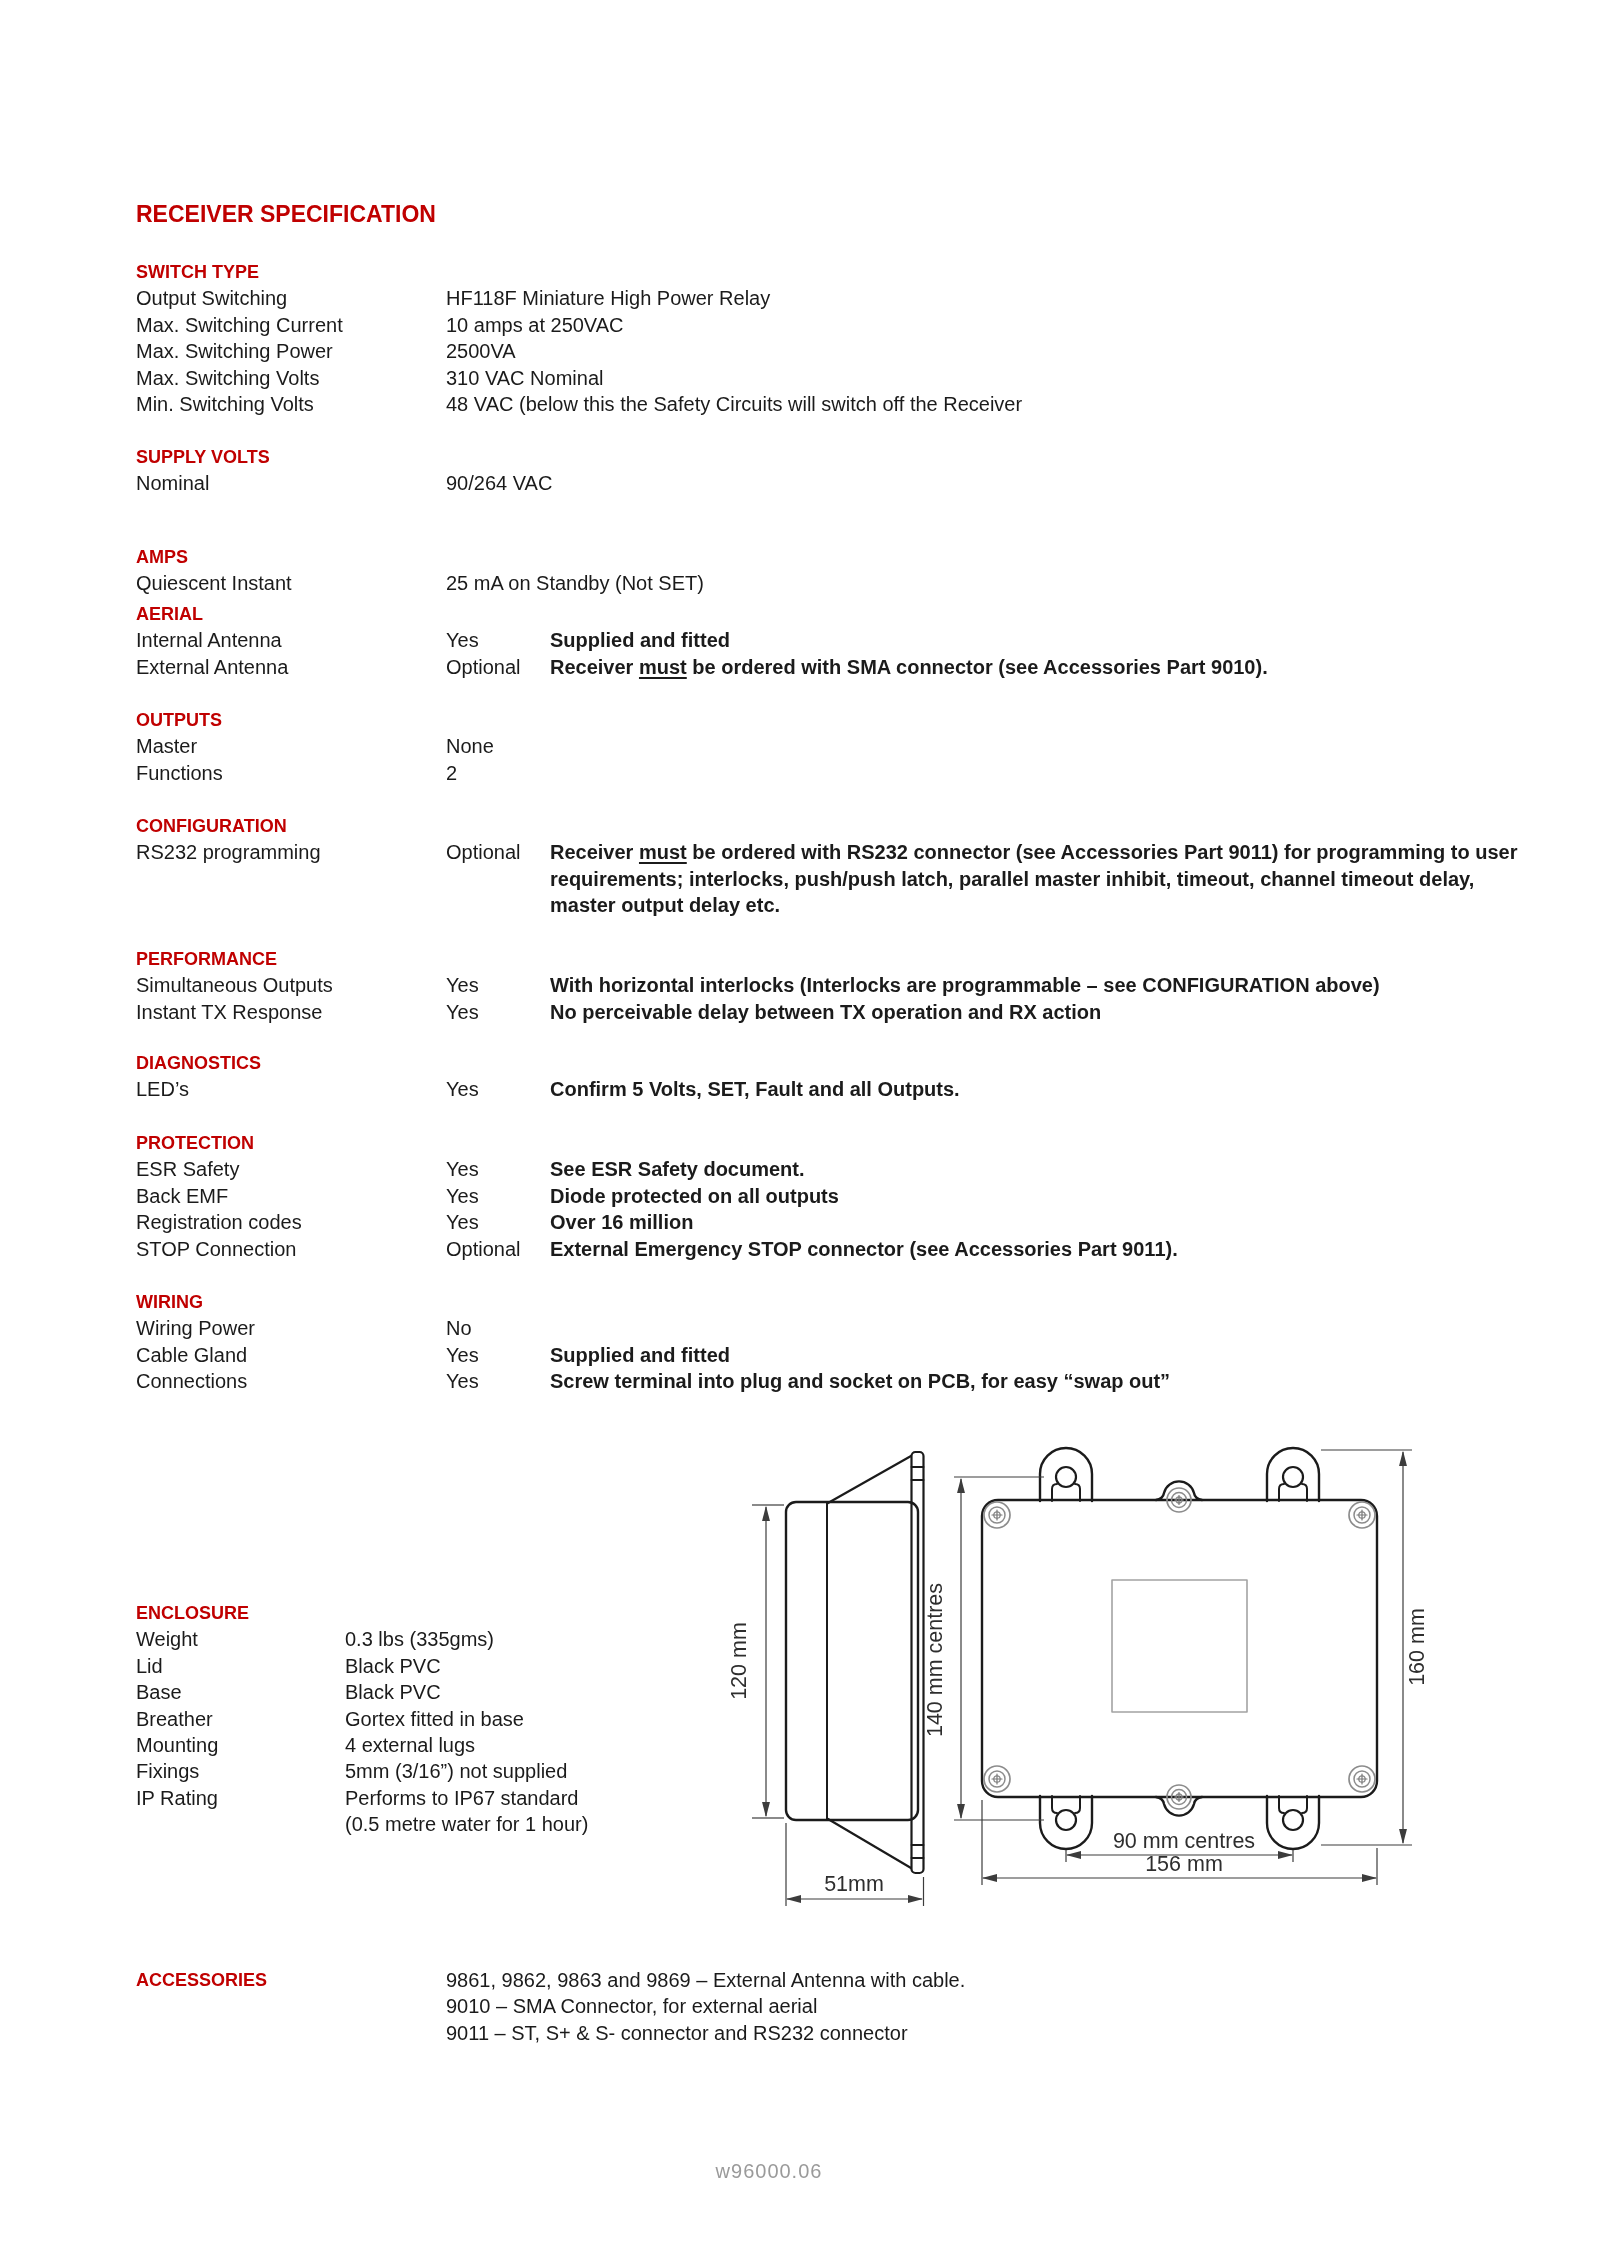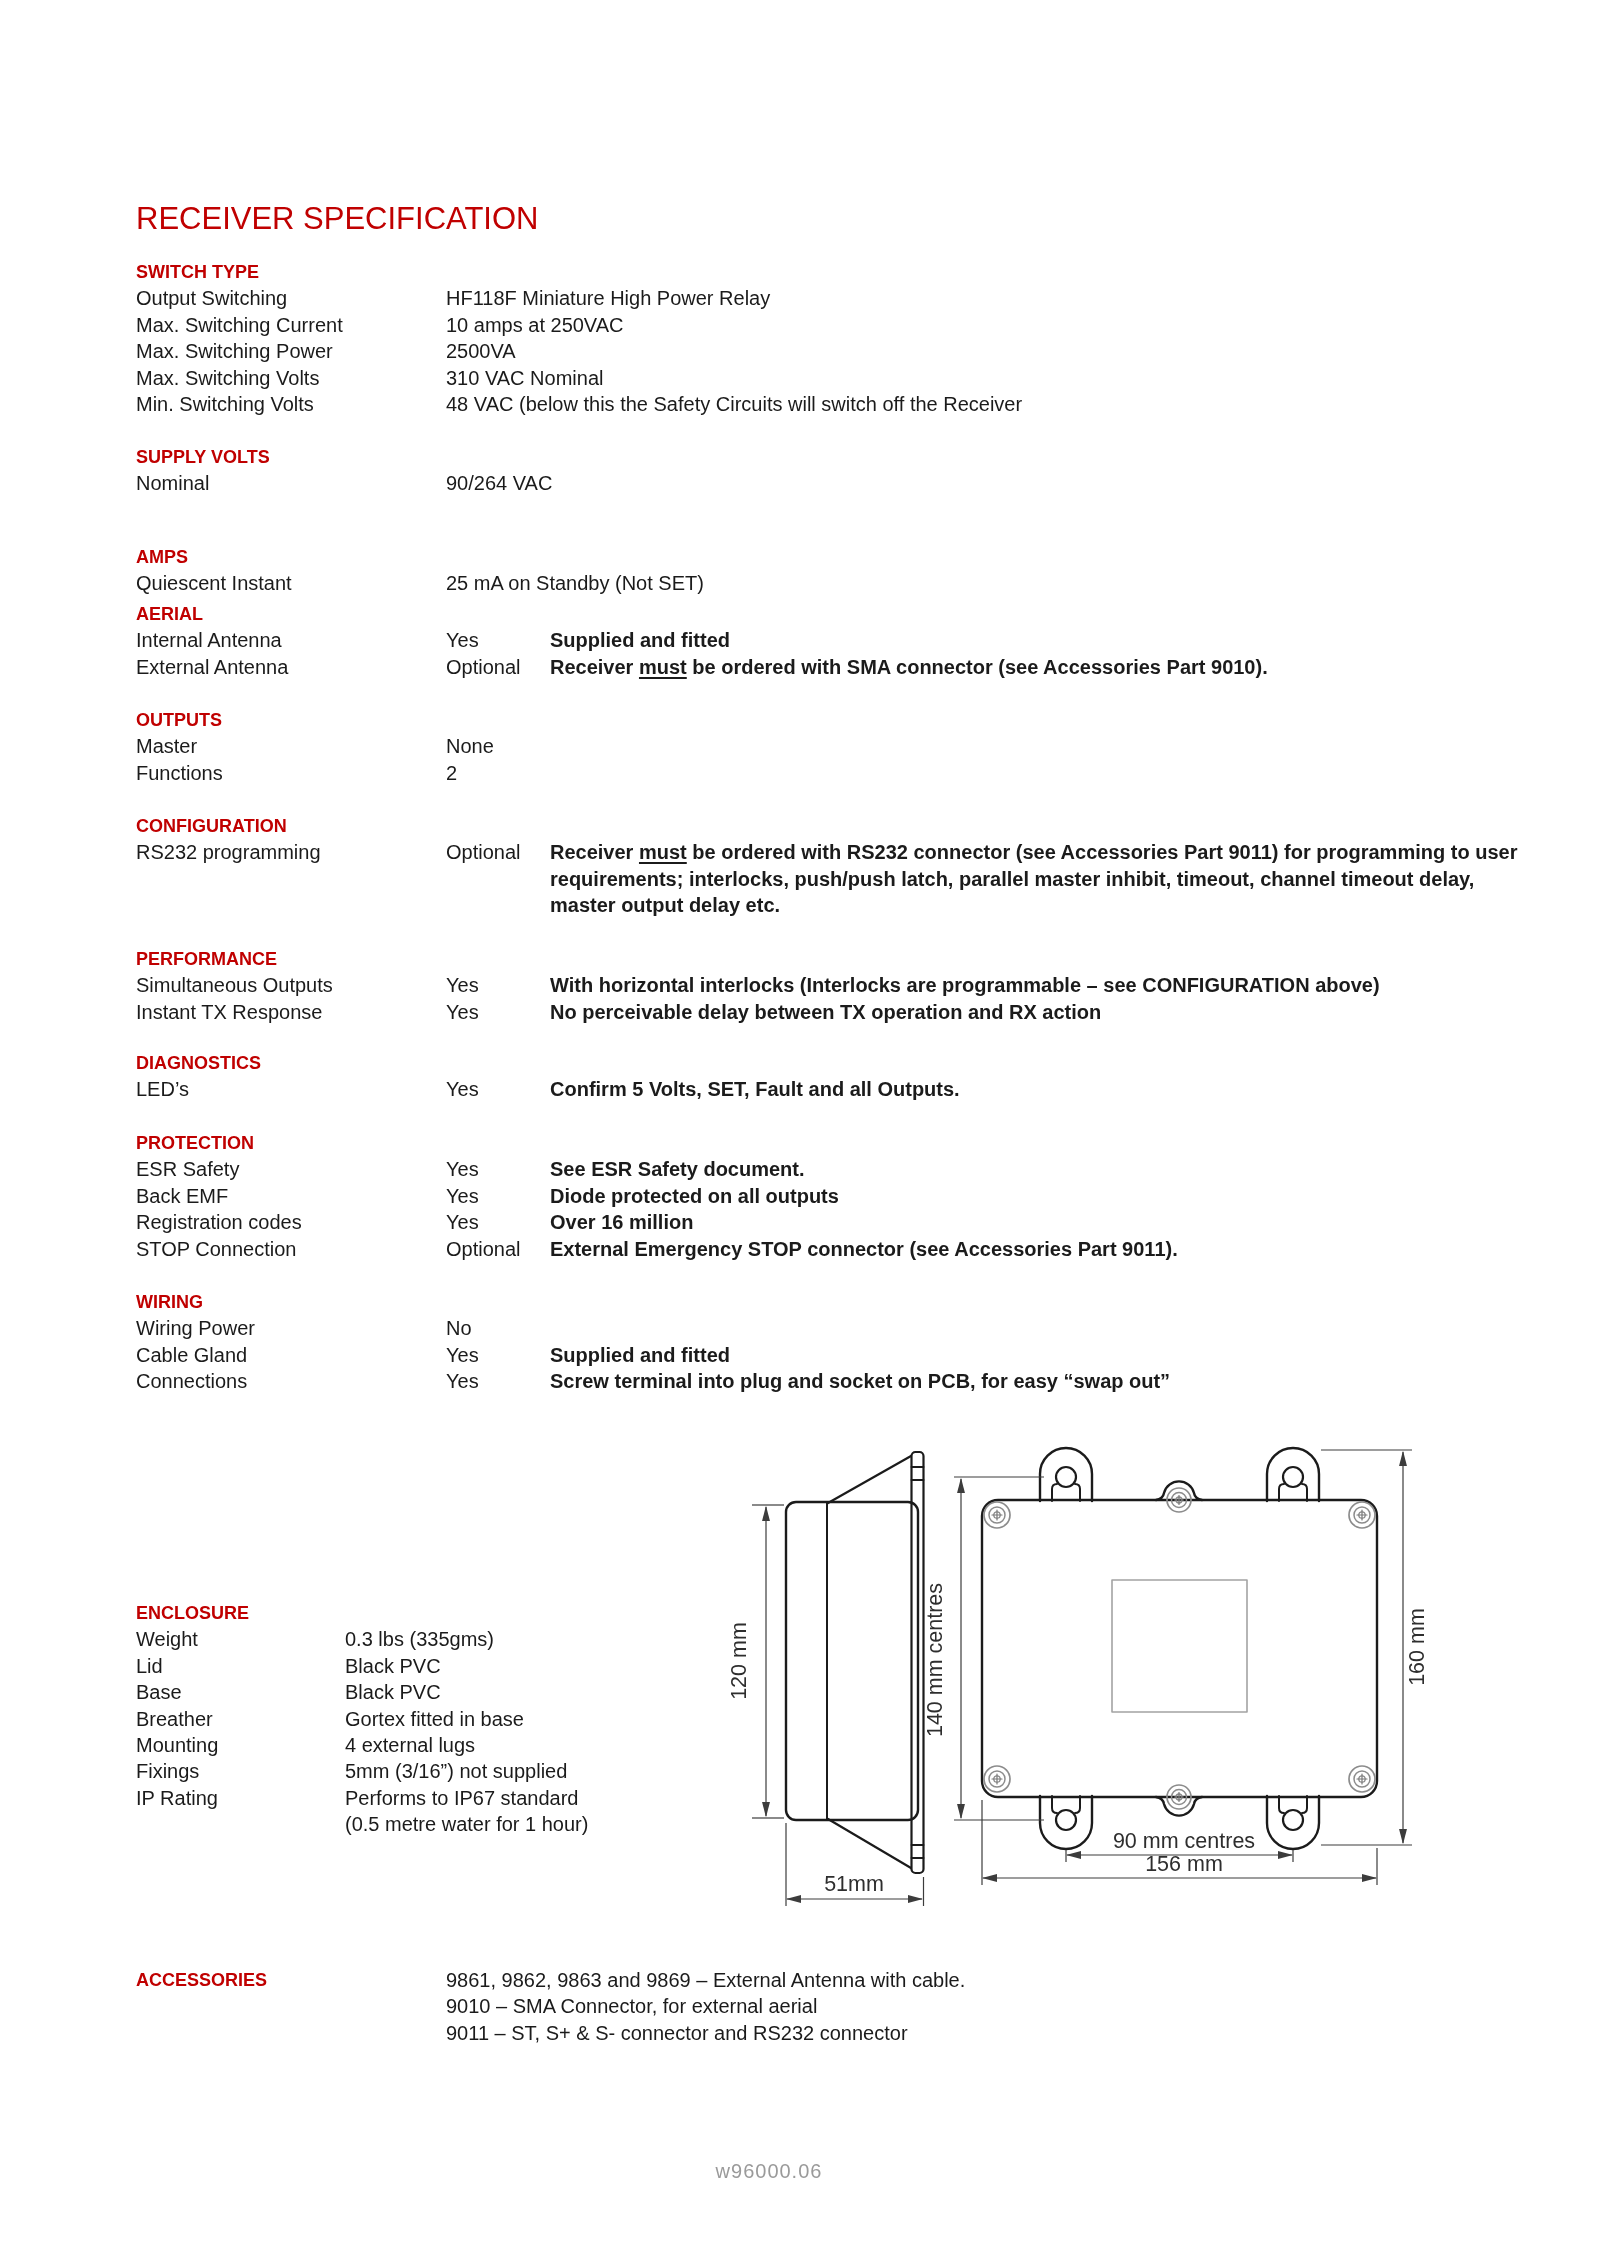--- a/index.html
+++ b/index.html
@@ -1,21 +1,21 @@
 <!DOCTYPE html>
 <html><head>
 <meta charset="utf-8">
 <style>
   html,body{margin:0;padding:0;}
   body{
     width:1600px;height:2263px;background:#ffffff;position:relative;
     font-family:"Liberation Sans", sans-serif;color:#1b1b1b;overflow:hidden;
   }
   .title{
-    position:absolute;left:136px;top:201px;font-size:31px;font-weight:normal;color:#C00000;
+    position:absolute;left:136px;top:201px;font-size:23px;font-weight:bold;color:#C00000;
     white-space:nowrap;
   }
   .sec{position:absolute;left:136px;font-size:20px;line-height:26.4px;}
   .sec .h{font-weight:bold;color:#C00000;font-size:18px;white-space:nowrap;}
   .row{position:relative;height:26.4px;white-space:nowrap;}
   .c1{position:absolute;left:0;}
   .c2{position:absolute;left:310px;}
   .c3{position:absolute;left:414px;font-weight:bold;}
   .sec-enclosure .c2{left:209px;}
   u{text-decoration:underline;text-underline-offset:3px;}

